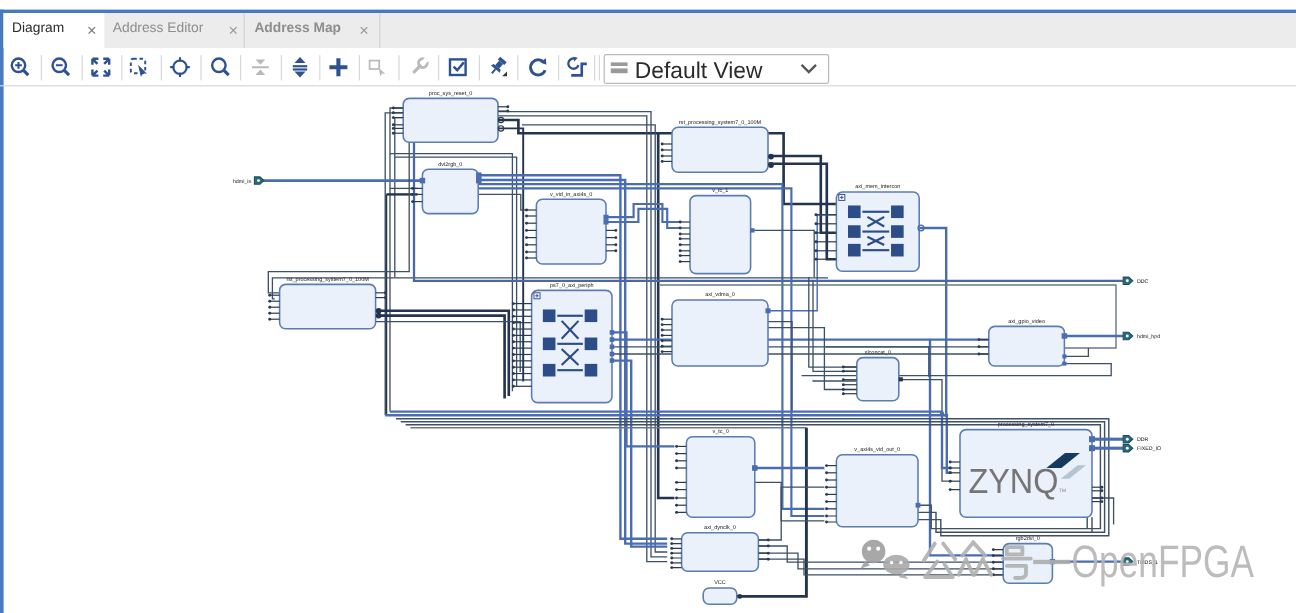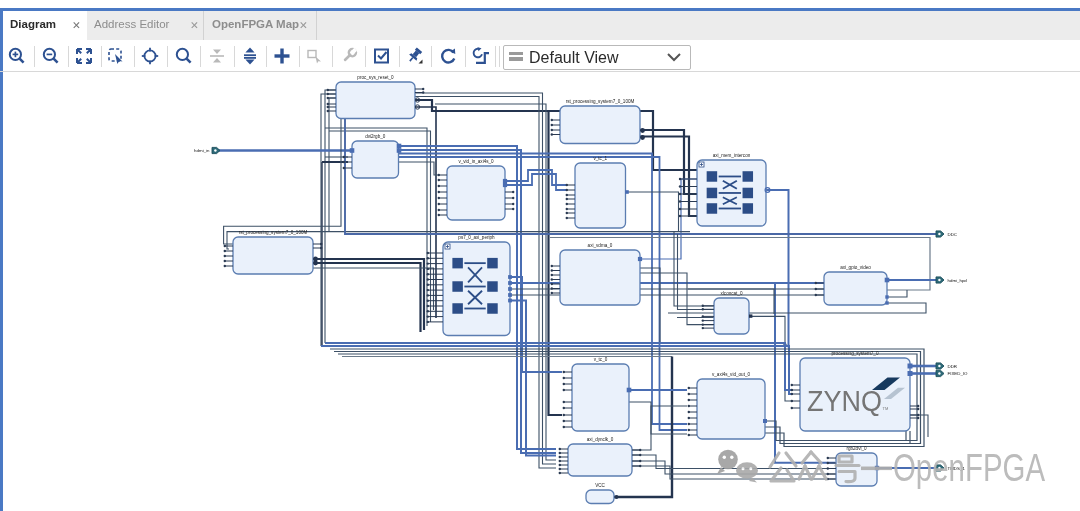--- a/index.html
+++ b/index.html
@@ -3,26 +3,26 @@
 html,body{margin:0;padding:0;width:1080px;height:511px;background:#fff;overflow:hidden;
 font-family:"Liberation Sans", sans-serif;}
 .abs{position:absolute;}
 </style></head>
 <body>
 <div class="abs" style="left:0;top:8px;width:1080px;height:2.5px;background:#4a79c4"></div>
 <div class="abs" style="left:0;top:8px;width:2.5px;height:503px;background:#4a79c4"></div>
 
 <div class="abs" style="left:2.5px;top:10.5px;width:1077.5px;height:29.5px;background:#ececec"></div>
 <div class="abs" style="left:2.5px;top:10.5px;width:84px;height:29.5px;background:#fff"></div>
-<div class="abs" style="left:10px;top:18px;font-size:11.5px;font-weight:bold;color:#2b2b2b">Diagram</div>
+<div class="abs" style="left:10px;top:18px;font-size:11.5px;font-weight:normal;color:#2b2b2b">Diagram</div>
 <div class="abs" style="left:72px;top:18.5px;font-size:10.5px;color:#777">✕</div>
 <div class="abs" style="left:94px;top:18px;font-size:11.5px;font-weight:normal;color:#8d8d8d">Address Editor</div>
 <div class="abs" style="left:190px;top:18.5px;font-size:10.5px;color:#999">✕</div>
 <div class="abs" style="left:203px;top:10.5px;width:1px;height:29.5px;background:#d2d2d2"></div>
-<div class="abs" style="left:212px;top:18px;font-size:11.5px;font-weight:bold;color:#8d8d8d">OpenFPGA Map</div>
+<div class="abs" style="left:212px;top:18px;font-size:11.5px;font-weight:bold;color:#8d8d8d">Address Map</div>
 <div class="abs" style="left:299px;top:18.5px;font-size:10.5px;color:#999">✕</div>
 <div class="abs" style="left:316px;top:10.5px;width:1px;height:29.5px;background:#d2d2d2"></div>
 
 <svg width="20" height="20" style="position:absolute;left:7px;top:46px" viewBox="0 0 20 20">
     <circle cx="8.4" cy="8.4" r="5.6" fill="none" stroke="#2d5191" stroke-width="2"></circle>
     <line x1="12.6" y1="12.6" x2="16.6" y2="16.6" stroke="#2d5191" stroke-width="2.6"></line>
     <line x1="5.6" y1="8.4" x2="11.2" y2="8.4" stroke="#2d5191" stroke-width="1.7"></line>
     <line x1="8.4" y1="5.6" x2="8.4" y2="11.2" stroke="#2d5191" stroke-width="1.7"></line>
   </svg>
 <svg width="20" height="20" style="position:absolute;left:41px;top:46px" viewBox="0 0 20 20">
@@ -115,21 +115,21 @@
 <div style="position:absolute;left:331.5px;top:46px;width:1px;height:21px;background:#d8d8d8"></div>
 <div style="position:absolute;left:365px;top:46px;width:1px;height:21px;background:#d8d8d8"></div>
 <div style="position:absolute;left:398.5px;top:46px;width:1px;height:21px;background:#d8d8d8"></div>
 <div style="position:absolute;left:431px;top:46px;width:1px;height:21px;background:#d8d8d8"></div>
 <div style="position:absolute;left:464.5px;top:46px;width:1px;height:21px;background:#d8d8d8"></div>
 <div style="position:absolute;left:495px;top:46px;width:1px;height:21px;background:#d8d8d8"></div>
 <div style="position:absolute;left:498.5px;top:46px;width:1px;height:21px;background:#d8d8d8"></div>
 <div class="abs" style="left:503px;top:44.5px;width:186px;height:23px;background:#fff;border:1px solid #b9b9b9;border-radius:2px"></div>
 <div class="abs" style="left:509px;top:51.5px;width:14px;height:3.4px;background:#9a9a9a"></div>
 <div class="abs" style="left:509px;top:57.3px;width:14px;height:3.4px;background:#9a9a9a"></div>
-<div class="abs" style="left:529px;top:49px;font-size:16px;color:#2b2b2b">Default View</div>
+<div class="abs" style="left:529px;top:49px;font-size:19px;color:#2b2b2b">Default View</div>
 <svg class="abs" style="left:664px;top:50px" width="20" height="14">
     <path d="M4,4 l6,6 l6,-6" fill="none" stroke="#555" stroke-width="2"></path>
   </svg>
 <div class="abs" style="left:0;top:70.5px;width:1080px;height:1px;background:#d8d8d8"></div>
 
 <svg class="abs" style="left:0;top:0" width="1080" height="511" viewBox="0 0 1080 511">
 <path d="M336,90 L325,90 L325,343" fill="none" stroke="#3d5066" stroke-width="1.1"></path>
 <path d="M336,94 L321,94 L321,346" fill="none" stroke="#3d5066" stroke-width="1.1"></path>
 <path d="M336,98 L329,98 L329,231" fill="none" stroke="#3d5066" stroke-width="1.1"></path>
 <path d="M325,128 L427,128 L427,326" fill="none" stroke="#3d5066" stroke-width="1.1"></path>

